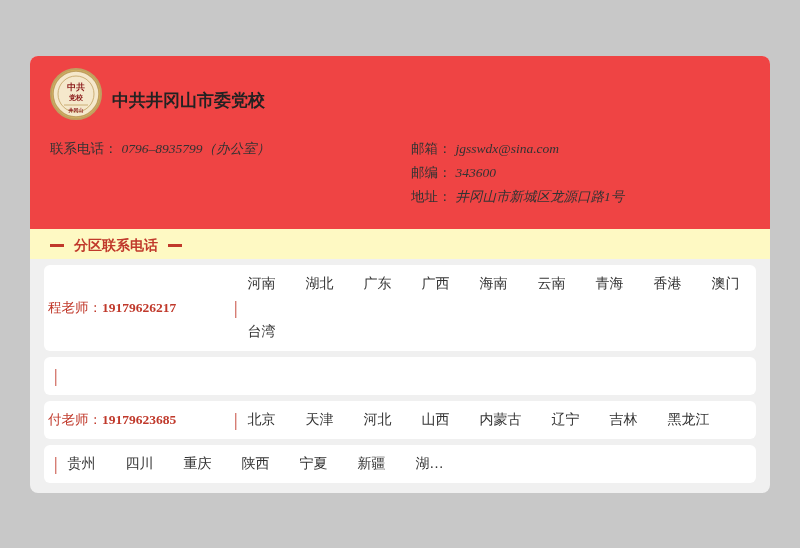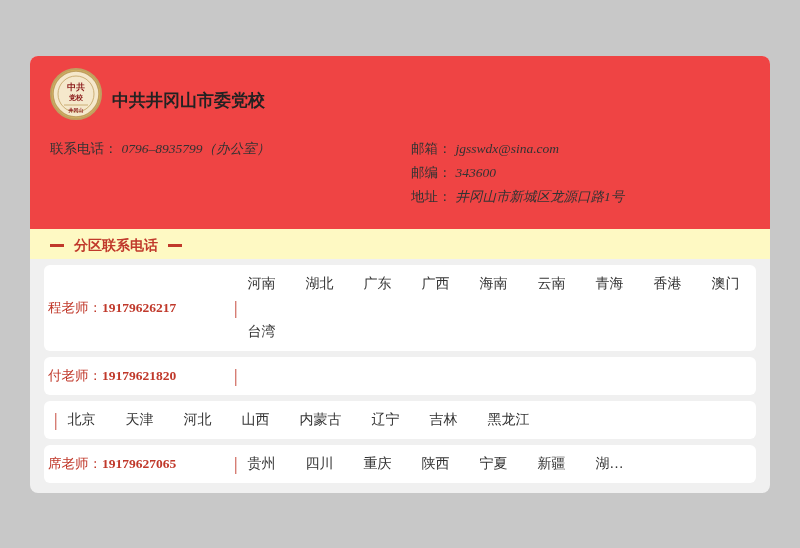--- a/index.html
+++ b/index.html
@@ -218,38 +218,37 @@
           <span>广西</span>
           <span>海南</span>
           <span>云南</span>
           <span>青海</span>
           <span>香港</span>
           <span>澳门</span>
           <span>台湾</span>
         </span>
       </div>
       <div class="region-card">
-        <span class="teacher-info"><span class="teacher-name">付老师：</span><span class="teacher-phone">19179621820</span></span>
         <span class="vertical-divider">|</span>
       </div>
       <div class="region-card">
+        <span class="teacher-info"><span class="teacher-name">付老师：</span><span class="teacher-phone">19179623685</span></span>
         <span class="vertical-divider">|</span>
         <span class="regions">
           <span>北京</span>
           <span>天津</span>
           <span>河北</span>
           <span>山西</span>
           <span>内蒙古</span>
           <span>辽宁</span>
           <span>吉林</span>
           <span>黑龙江</span>
         </span>
       </div>
       <div class="region-card">
-        <span class="teacher-info"><span class="teacher-name">席老师：</span><span class="teacher-phone">19179627065</span></span>
         <span class="vertical-divider">|</span>
         <span class="regions">
           <span>贵州</span>
           <span>四川</span>
           <span>重庆</span>
           <span>陕西</span>
           <span>宁夏</span>
           <span>新疆</span>
           <span>湖…</span>
         </span>

